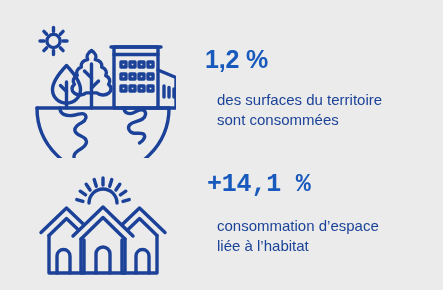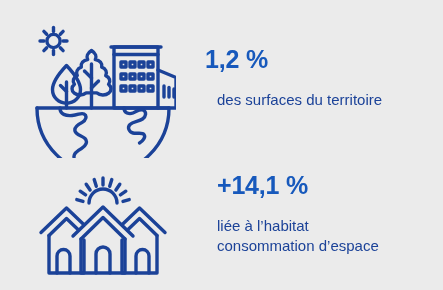--- a/index.html
+++ b/index.html
@@ -50,21 +50,21 @@
 
   .stat-headline {
     color: #1759bc;
     font-weight: bold;
     font-size: 25px;
     line-height: 1.06;
     letter-spacing: -0.2px;
     margin: 0 0 5px 0;
     white-space: nowrap;
   }
-  #stat-headline-2 { margin-left: 12px; }
+  #stat-headline-2 { margin-left: 2px; font-family: Liberation Mono, monospace; }
 
   .stat-description {
     color: #1b4298;
     font-size: 15px;
     line-height: 1.38;
     margin: 12px;
     max-width: 210px;
   }
   .stat-description .desc-line {
     display: block;
@@ -153,20 +153,21 @@
                  C 97 107.5 99 112 103 113 C 107 114 112 112 114 114.5
                  C 116 117 113 121 109.5 123"></path>
       </svg>
       </span>
     </div>
 
     <div class="text-cell" id="text-cell-1">
       <div class="stat-headline" id="stat-headline-1">1,2 %</div>
       <div class="stat-description">
         <span class="desc-line">des surfaces du territoire</span>
+        <span class="desc-line">sont consommées</span>
       </div>
     </div>
   </div>
 
   <div class="stat-row" id="stat-row-2">
 
     <div class="icon-cell" id="icon-cell-2">
 
       <span>
       <svg width="132" height="106" viewBox="0 0 132 106" fill="none" stroke="#1b4298" stroke-width="3.4" stroke-linecap="round" stroke-linejoin="round">
@@ -196,19 +197,19 @@
         <path d="M44 65 L 66 43.5 L 88 65"></path>
         <path d="M44 65 L 44 99 L 88 99 L 88 65"></path>
         <path d="M59 99 L 59 80 A 7 7 0 0 1 73 80 L 73 99"></path>
       </svg>
       </span>
     </div>
 
     <div class="text-cell" id="text-cell-2">
       <div class="stat-headline" id="stat-headline-2">+14,1 %</div>
       <div class="stat-description">
+        <span class="desc-line">consommation d’espace</span>
         <span class="desc-line">liée à l’habitat</span>
-        <span class="desc-line">consommation d’espace</span>
       </div>
     </div>
   </div>
 
 </div>
 
 </body></html>

